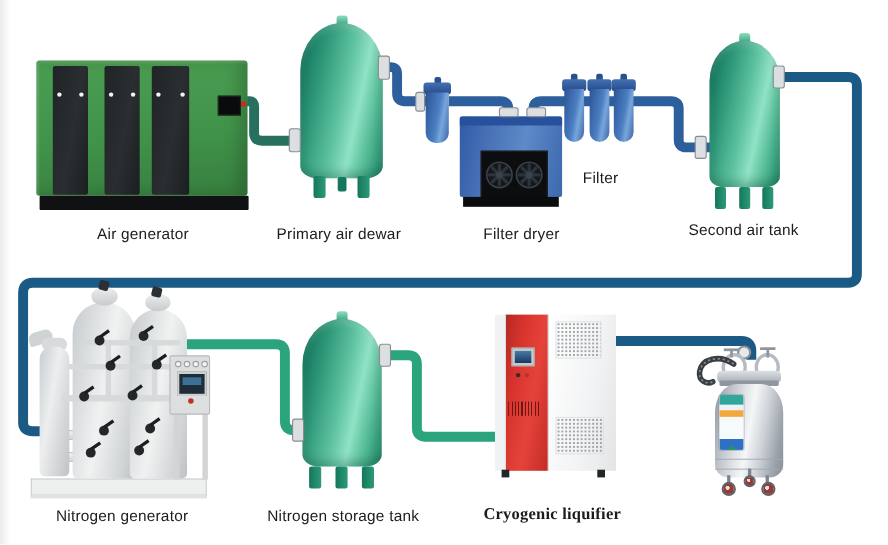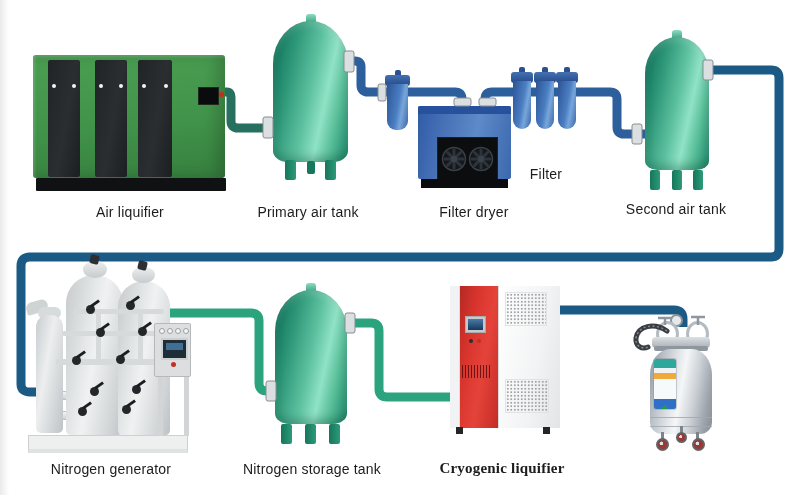--- a/index.html
+++ b/index.html
@@ -316,21 +316,21 @@
     <path d="M 667 331 C 654 322 638 326 636 338 C 635 346 642 350 648 347" fill="none" stroke="#3a3e43" stroke-width="5" stroke-linecap="round"></path>
     <path d="M 667 331 C 654 322 638 326 636 338 C 635 346 642 350 648 347" fill="none" stroke="#878d94" stroke-width="1.5" stroke-dasharray="2 2.5"></path>
     <g stroke="#8f969d" stroke-width="2.5">
       <line x1="658" y1="318" x2="672" y2="318"></line>
         <line x1="665" y1="318" x2="665" y2="325"></line>
       <line x1="691" y1="317" x2="705" y2="317"></line>
         <line x1="698" y1="317" x2="698" y2="325"></line>
     </g>
   </svg>
 
-  <div class="lbl" style="left:130px;top:204px">Air liquifier</div>
-  <div class="lbl" style="left:308px;top:204px">Primary air tank</div>
+  <div class="lbl" style="left:130px;top:204px">Air generator</div>
+  <div class="lbl" style="left:308px;top:204px">Primary air dewar</div>
   <div class="lbl" style="left:474px;top:204px">Filter dryer</div>
-  <div class="lbl" style="left:546px;top:166px">Filter</div>
+  <div class="lbl" style="left:546px;top:153px">Filter</div>
   <div class="lbl" style="left:676px;top:201px">Second air tank</div>
   <div class="lbl" style="left:111px;top:461px">Nitrogen generator</div>
   <div class="lbl serif" style="left:502px;top:460px">Cryogenic liquifier</div>
   <div class="lbl" style="left:312px;top:461px">Nitrogen storage tank</div>
 </div>
 
 </body></html>

